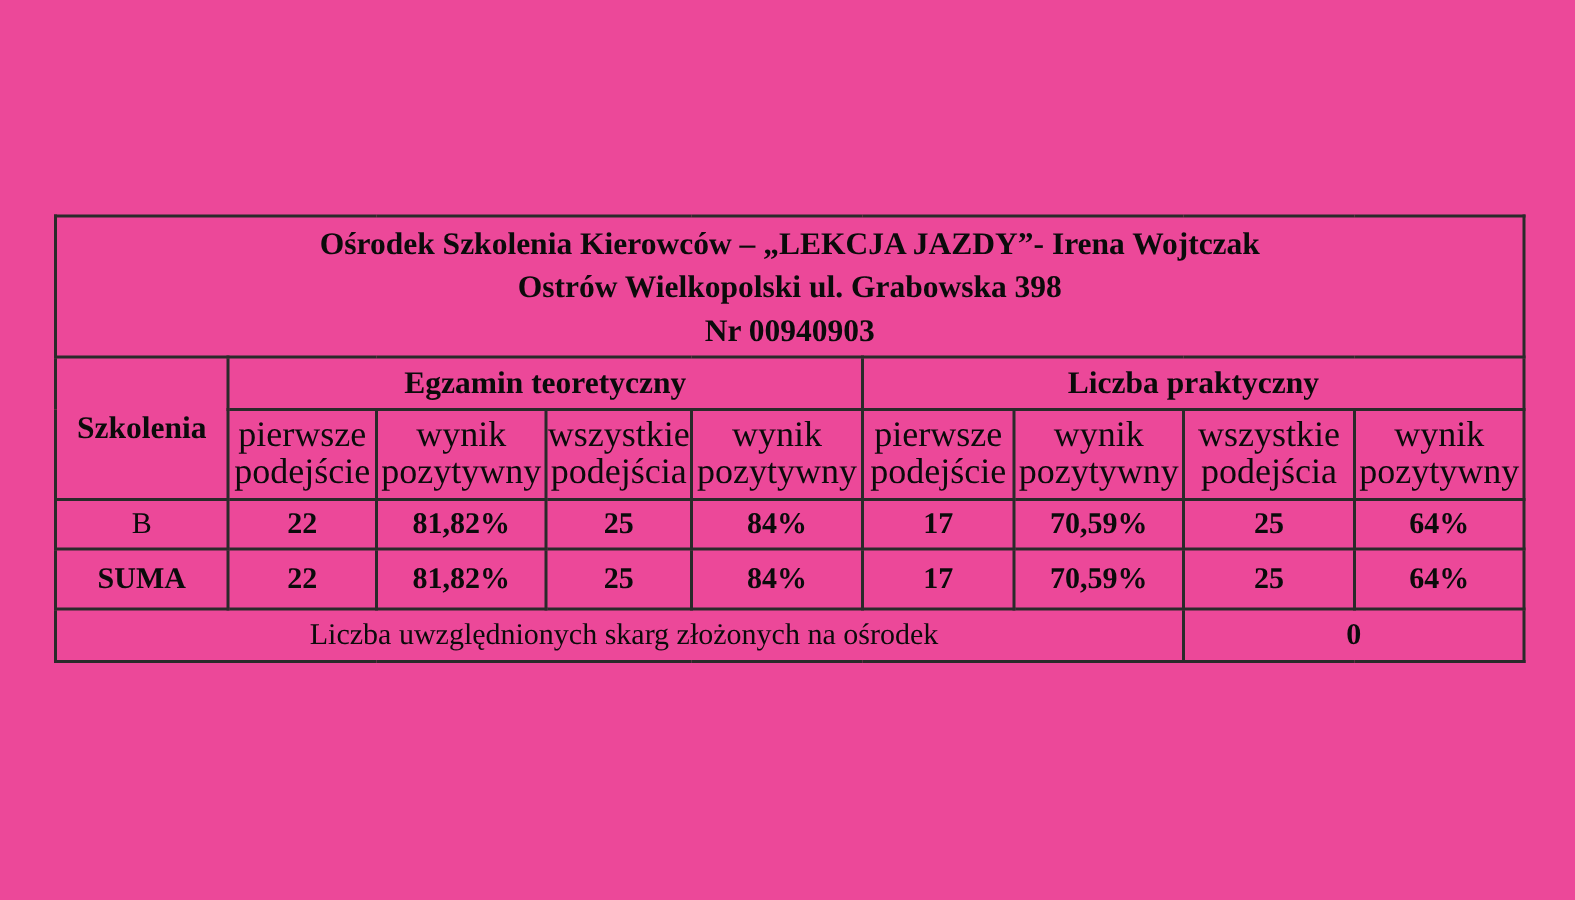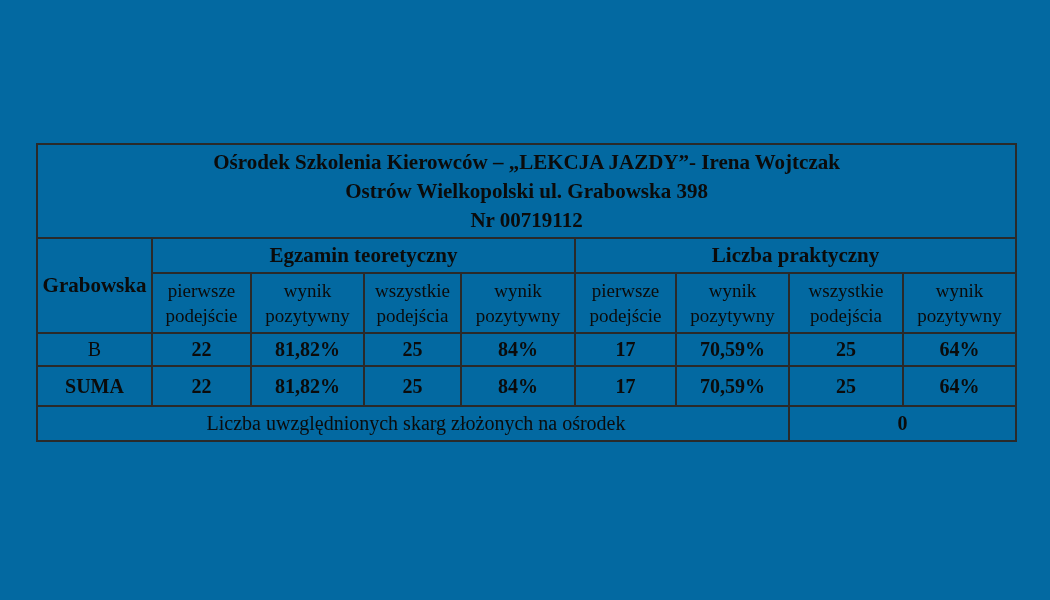--- a/index.html
+++ b/index.html
@@ -4,21 +4,21 @@
 <style>
   html, body {
     margin: 0;
     padding: 0;
     background: #ffffff;
   }
   .page {
     position: relative;
     width: 1050px;
     height: 600px;
-    background: #0369a1;
+    background: #ec4899;
     overflow: hidden;
     font-family: "Liberation Serif", "DejaVu Serif", serif;
     color: #0b0b0b;
   }
   table.results-table {
     position: absolute;
     left: 36px;
     top: 143px;
     width: 979px;
     border-collapse: collapse;
@@ -42,21 +42,21 @@
     font-weight: bold;
     font-size: 21px;
     border-radius: 14px;
   }
   .kategorie-cell {
     font-weight: bold;
     font-size: 21px;
   }
   .sub-row td {
     height: 58px;
-    font-size: 19px;
+    font-size: 24px;
     line-height: 25px;
     font-weight: normal;
     padding: 2px 3px;
   }
   .data-row td {
     font-size: 20px;
     font-weight: bold;
   }
   .row-b td { height: 31px; }
   .row-suma td { height: 38px; }
@@ -88,26 +88,26 @@
       <col style="width:113px">
       <col style="width:114px">
       <col style="width:113px">
     </colgroup>
 
     <tbody>
         <tr>
       <td colspan="9" class="title-cell">
         <div>Ośrodek Szkolenia Kierowców – „LEKCJA JAZDY”- Irena Wojtczak</div>
         <div>Ostrów Wielkopolski ul. Grabowska 398</div>
-        <div>Nr 00719112</div>
+        <div>Nr 00940903</div>
       </td>
     </tr>
 
     <tr class="group-row">
-      <td rowspan="2" class="kategorie-cell">Grabowska</td>
+      <td rowspan="2" class="kategorie-cell">Szkolenia</td>
       <td colspan="4">Egzamin teoretyczny</td>
       <td colspan="4">Liczba praktyczny</td>
     </tr>
 
     <tr class="sub-row">
       <td>pierwsze podejście</td>
       <td>wynik pozytywny</td>
       <td>wszystkie podejścia</td>
       <td>wynik pozytywny</td>
       <td>pierwsze podejście</td>

